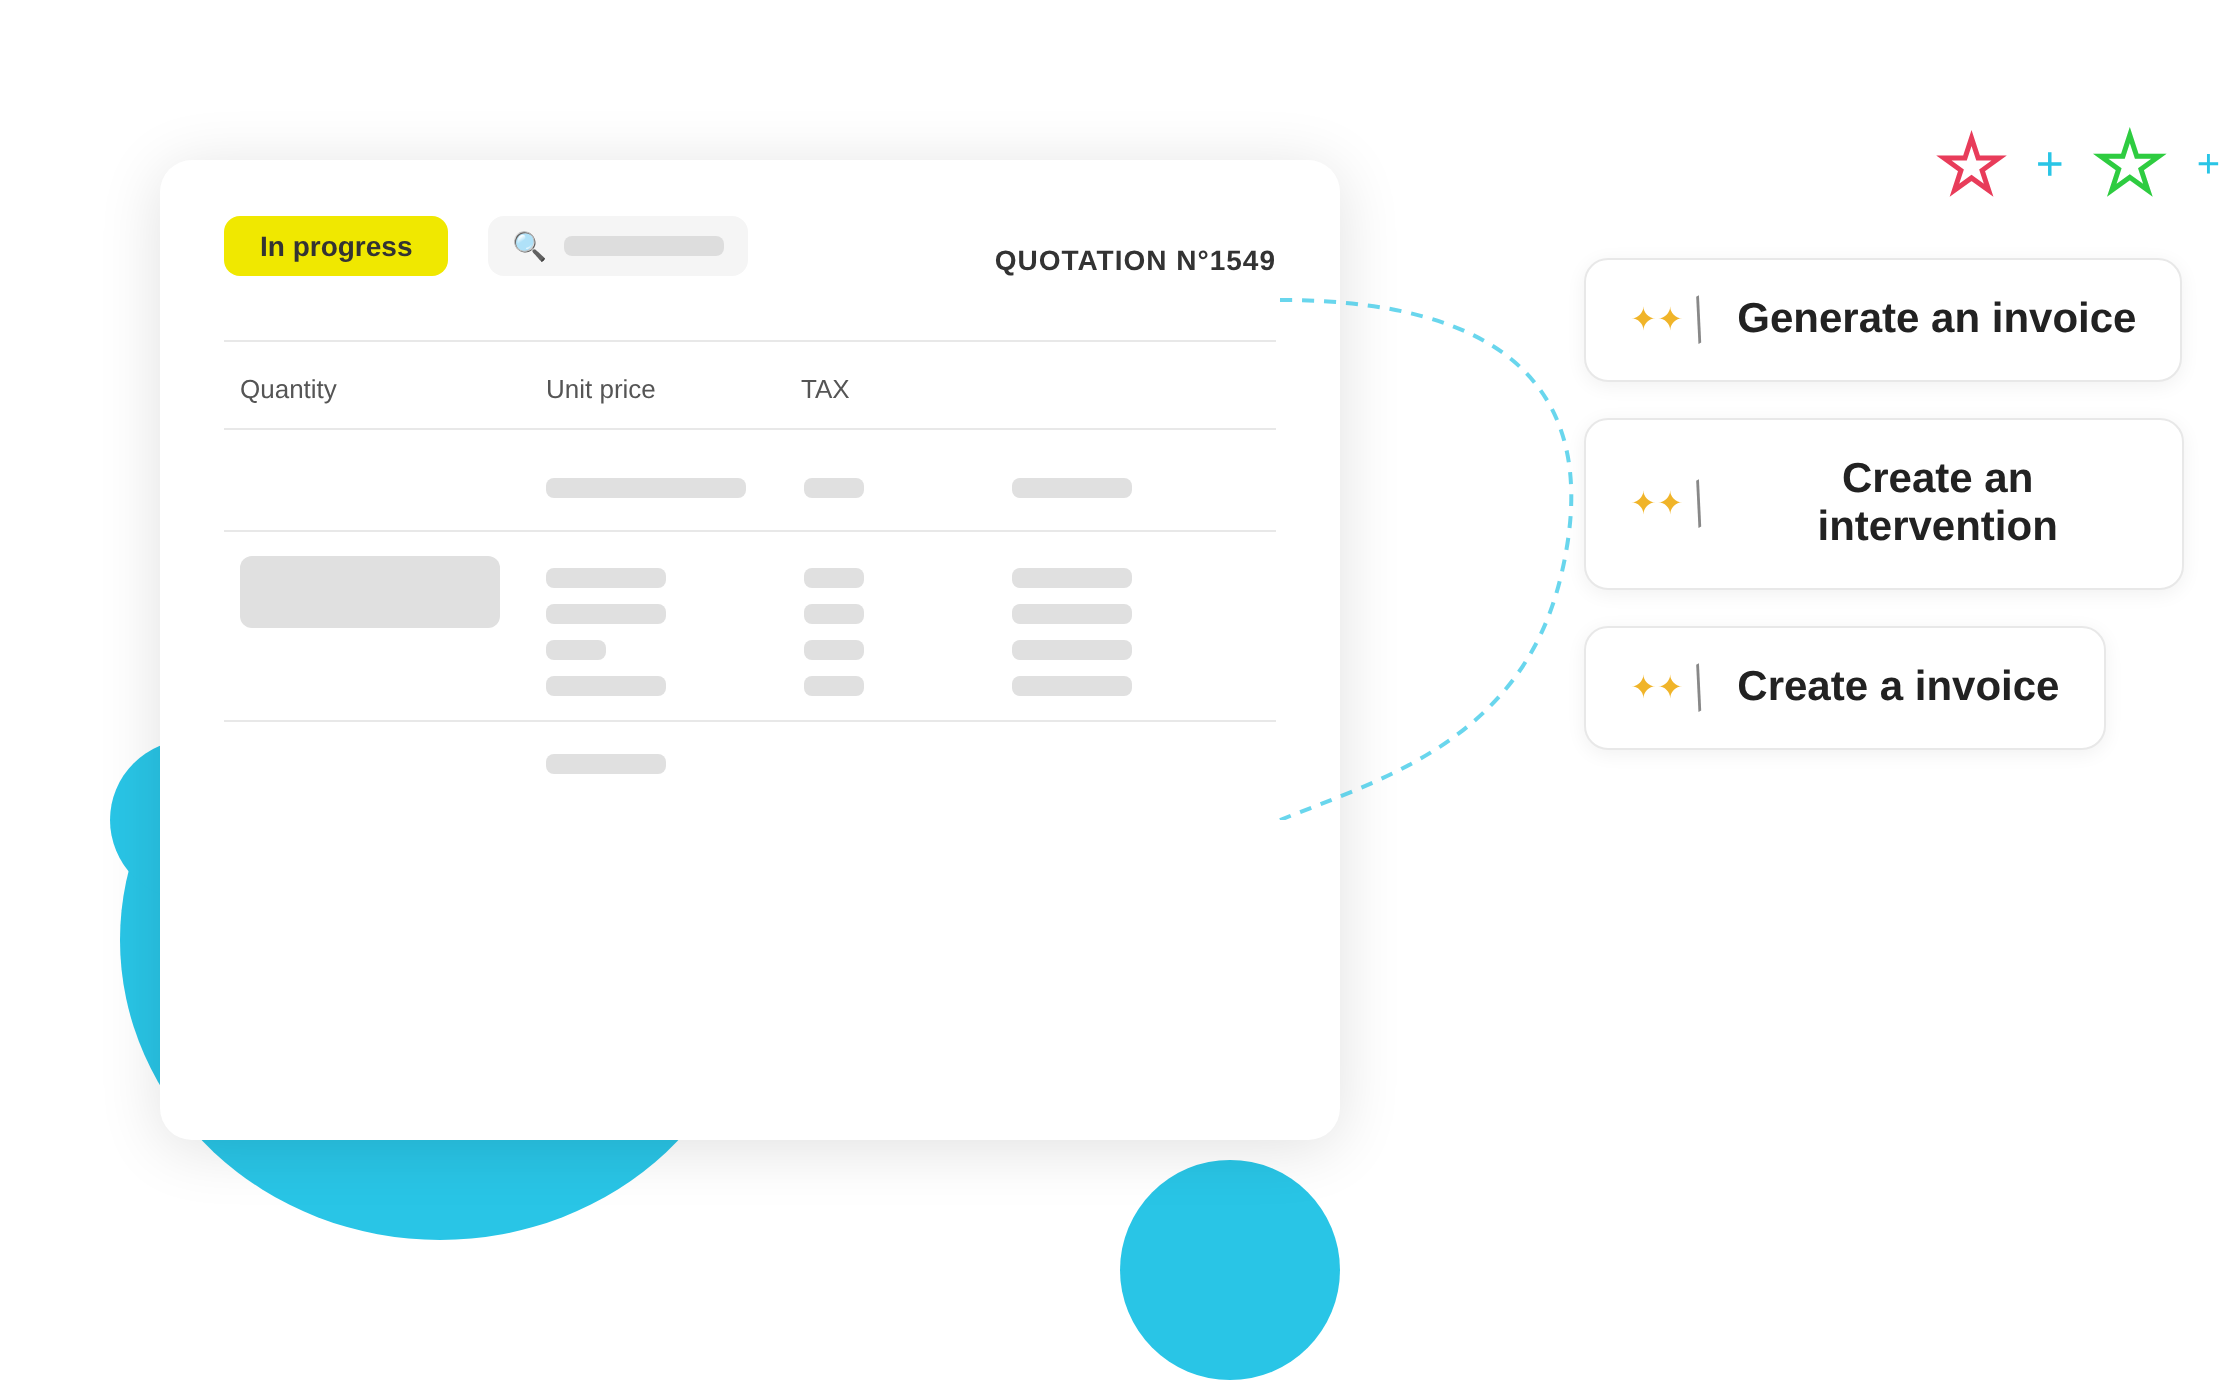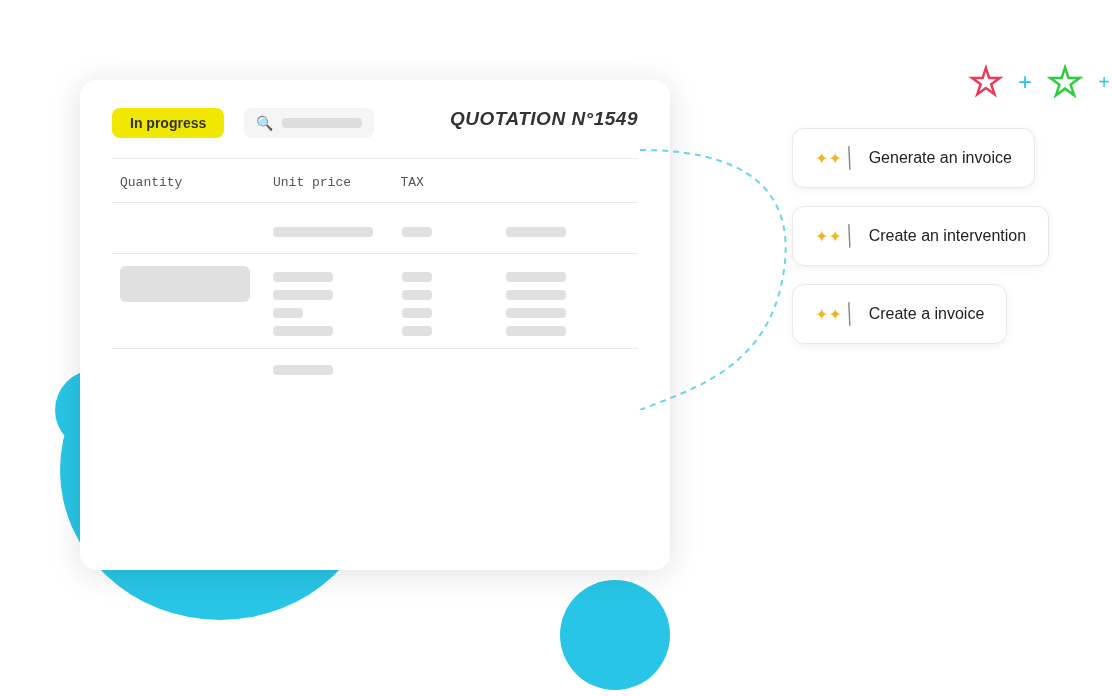--- a/index.html
+++ b/index.html
@@ -59,23 +59,23 @@
       height: 490px;
       background: #fff;
       border-radius: 16px;
       box-shadow: 0 4px 32px rgba(0,0,0,0.12);
       z-index: 2;
       padding: 28px 32px;
     }
 
     .card-header {
       display: flex;
-      align-items: flex-start;
+      align-items: flex-end;
       gap: 20px;
-      margin-bottom: 20px;
+      margin-bottom: 32px;
     }
 
     .status-badge {
       background: #f0e800;
       color: #333;
       font-weight: 700;
       font-size: 14px;
       padding: 7px 18px;
       border-radius: 8px;
       white-space: nowrap;
@@ -95,46 +95,44 @@
       font-size: 14px;
     }
     .search-placeholder {
       width: 80px;
       height: 10px;
       background: #ddd;
       border-radius: 4px;
     }
 
     .quotation-title {
-      font-size: 19px;
+      font-size: 14px;
       font-weight: 600;
       color: #333;
       margin-left: auto;
       letter-spacing: 0.5px;
-      font-style: italic;
     }
 
     .divider {
       width: 100%;
       height: 1px;
       background: #e8e8e8;
       margin-bottom: 16px;
     }
 
     .table-headers {
       display: grid;
       grid-template-columns: 1.2fr 1fr 0.8fr 1fr;
       padding: 0 8px;
       margin-bottom: 12px;
     }
     .table-header-cell {
       font-size: 13px;
       color: #555;
       font-weight: 500;
-      font-family: Liberation Mono, monospace;
     }
 
     .table-section-divider {
       width: 100%;
       height: 1px;
       background: #e8e8e8;
       margin: 8px 0;
     }
 
     
@@ -255,23 +253,23 @@
       transform: rotate(-30deg);
       display: inline-block;
       color: #888;
     }
     .sparkles {
       font-size: 16px;
       color: #f0b429;
     }
 
     .action-btn-label {
-      font-size: 16px;
+      font-size: 21px;
       color: #222;
-      font-weight: 400;
+      font-weight: 700;
     }
 
     .action-btn-wrapper {
       position: relative;
       width: 300px;
     }
   </style>
 </head>
 <body>
 

